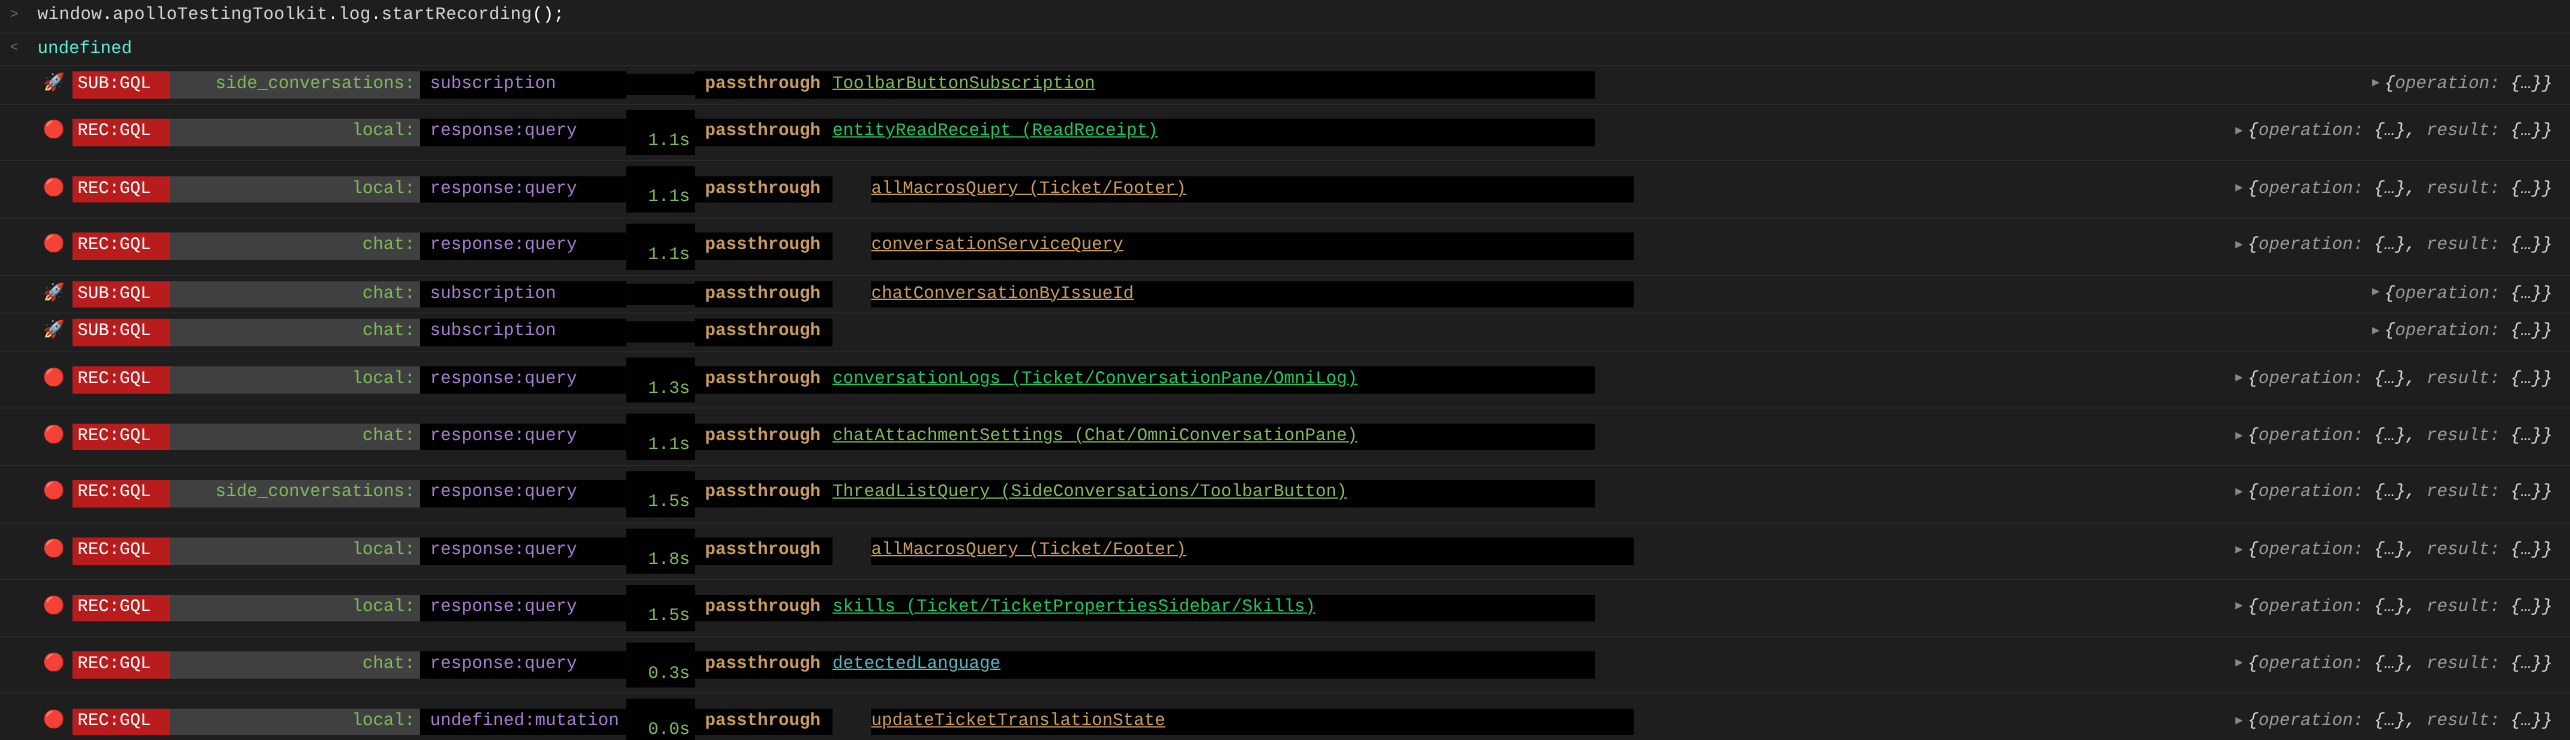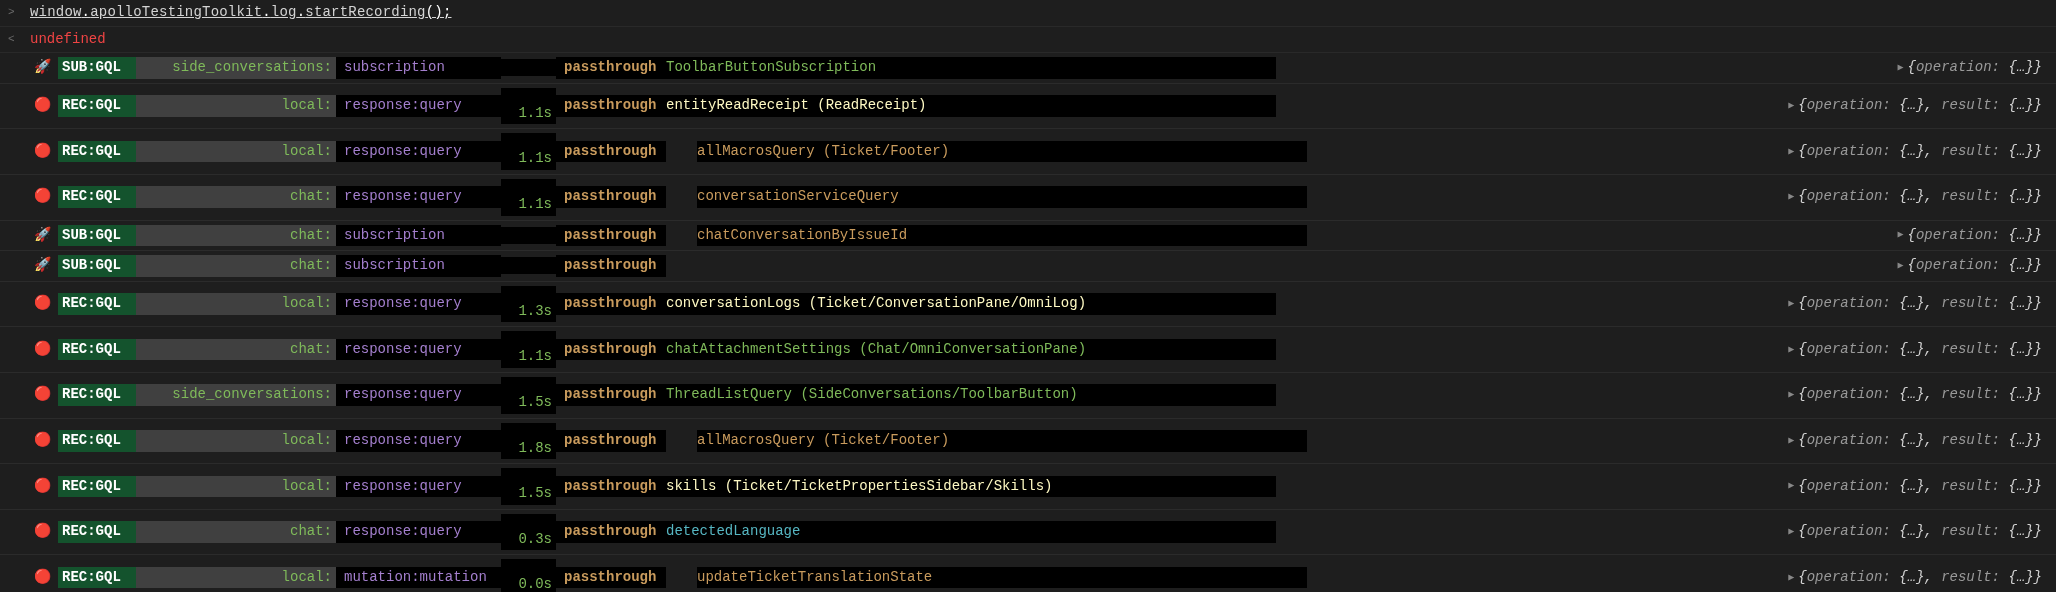--- a/index.html
+++ b/index.html
@@ -19,43 +19,43 @@
     align-items: center;
     padding: 3px 8px;
     border-bottom: 1px solid rgba(255,255,255,0.05);
   }
   .input-line .prompt-icon, .result-line .prompt-icon {
     width: 16px;
     color: #6a6a6a;
     font-size: 11px;
     margin-right: 6px;
   }
-  .input-text { color: #d4d4d4; letter-spacing: 0.2px; text-decoration: underline; }
+  .input-text { color: #d4d4d4; letter-spacing: 0.2px; }
   .t-white { color: #ffffff; }
-  .undefined { color: #ef4444; }
+  .undefined { color: #5eead4; }
   .log-row {
     display: flex;
     align-items: center;
     background: #1e1e1e;
     border-bottom: 1px solid rgba(255,255,255,0.06);
     padding: 4px 0;
     min-height: 30px;
   }
   .log-row > * { white-space: pre; }
   .icon-cell {
     width: 58px;
     text-align: right;
     padding-right: 6px;
     font-size: 14px;
   }
   .tag-cell {
     width: 78px;
-    font-weight: bold;
+    font-weight: normal;
     color: #ffffff;
-    background: #14532d;
+    background: #b91c1c;
     padding: 1px 6px 1px 4px;
     margin-right: 0;
   }
   .label-cell {
     width: 200px;
     text-align: right;
     color: #7fba5a;
     background: #404040;
     padding: 1px 4px 1px 0;
   }
@@ -77,39 +77,40 @@
     color: #c99b5d;
     background: #000000;
     padding: 1px 6px 1px 8px;
     font-weight: bold;
   }
   .name-cell {
     flex: 0 0 auto;
     background: #000000;
     padding: 1px 8px 1px 0;
     min-width: 610px;
+    text-decoration: underline;
   }
   .spacer { flex: 1; }
   .expand-cell {
     flex: 0 0 auto;
     color: #9a9a9a;
     font-style: italic;
     padding: 1px 14px 1px 6px;
     display: flex;
     align-items: center;
   }
   .expand-arrow {
     color: #888;
     font-style: normal;
     font-size: 10px;
     margin-right: 4px;
   }
   .obj-key { color: #9a9a9a; font-style: italic; }
   .brace { color: #d4d4d4; font-style: italic; }
-  .c-pink { color: #fef9c3; }
+  .c-pink { color: #22c55e; }
   .c-orange { color: #c99b5d; margin-left: 31px; }
   .c-cyan { color: #56b6c2; }
   .c-green { color: #7fba5a; }
 </style>
 </head>
 <body>
 
 <div class="console">
 
   <div class="input-line">
@@ -253,21 +254,21 @@
         <span class="time-cell">0.3s</span>
         <span class="mode-cell">passthrough</span>
         <span class="name-cell c-cyan">detectedLanguage</span>
         <span class="spacer"></span>
         <span class="expand-cell"><span class="expand-arrow">▶</span><span class="brace">{</span><span class="obj-key">operation: </span><span class="brace">{…}</span><span class="brace">, </span><span class="obj-key">result: </span><span class="brace">{…}</span><span class="brace">}</span></span>
       </div>
       <div class="log-row">
         <span class="icon-cell">🔴</span>
         <span class="tag-cell">REC:GQL</span>
         <span class="label-cell">local:</span>
-        <span class="kind-cell">mutation:mutation</span>
+        <span class="kind-cell">undefined:mutation</span>
         <span class="time-cell">0.0s</span>
         <span class="mode-cell">passthrough</span>
         <span class="name-cell c-orange">updateTicketTranslationState</span>
         <span class="spacer"></span>
         <span class="expand-cell"><span class="expand-arrow">▶</span><span class="brace">{</span><span class="obj-key">operation: </span><span class="brace">{…}</span><span class="brace">, </span><span class="obj-key">result: </span><span class="brace">{…}</span><span class="brace">}</span></span>
       </div>
     </div>
 
 </div>
 

